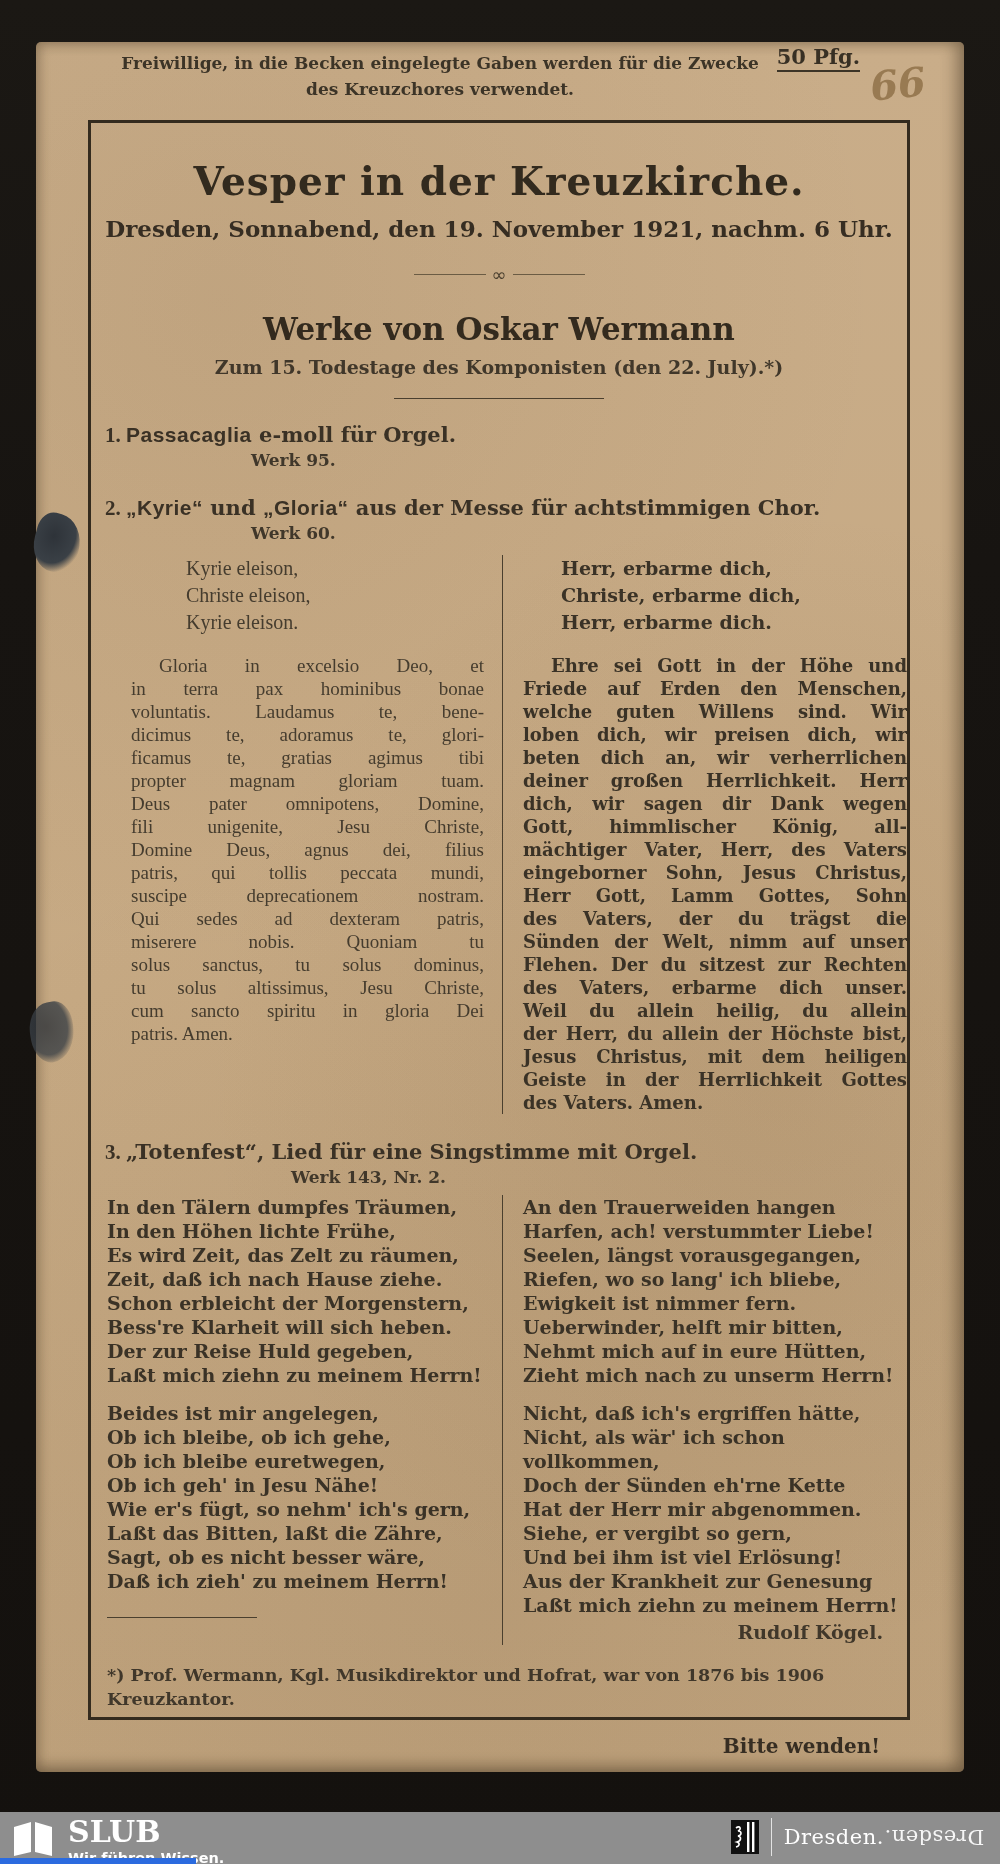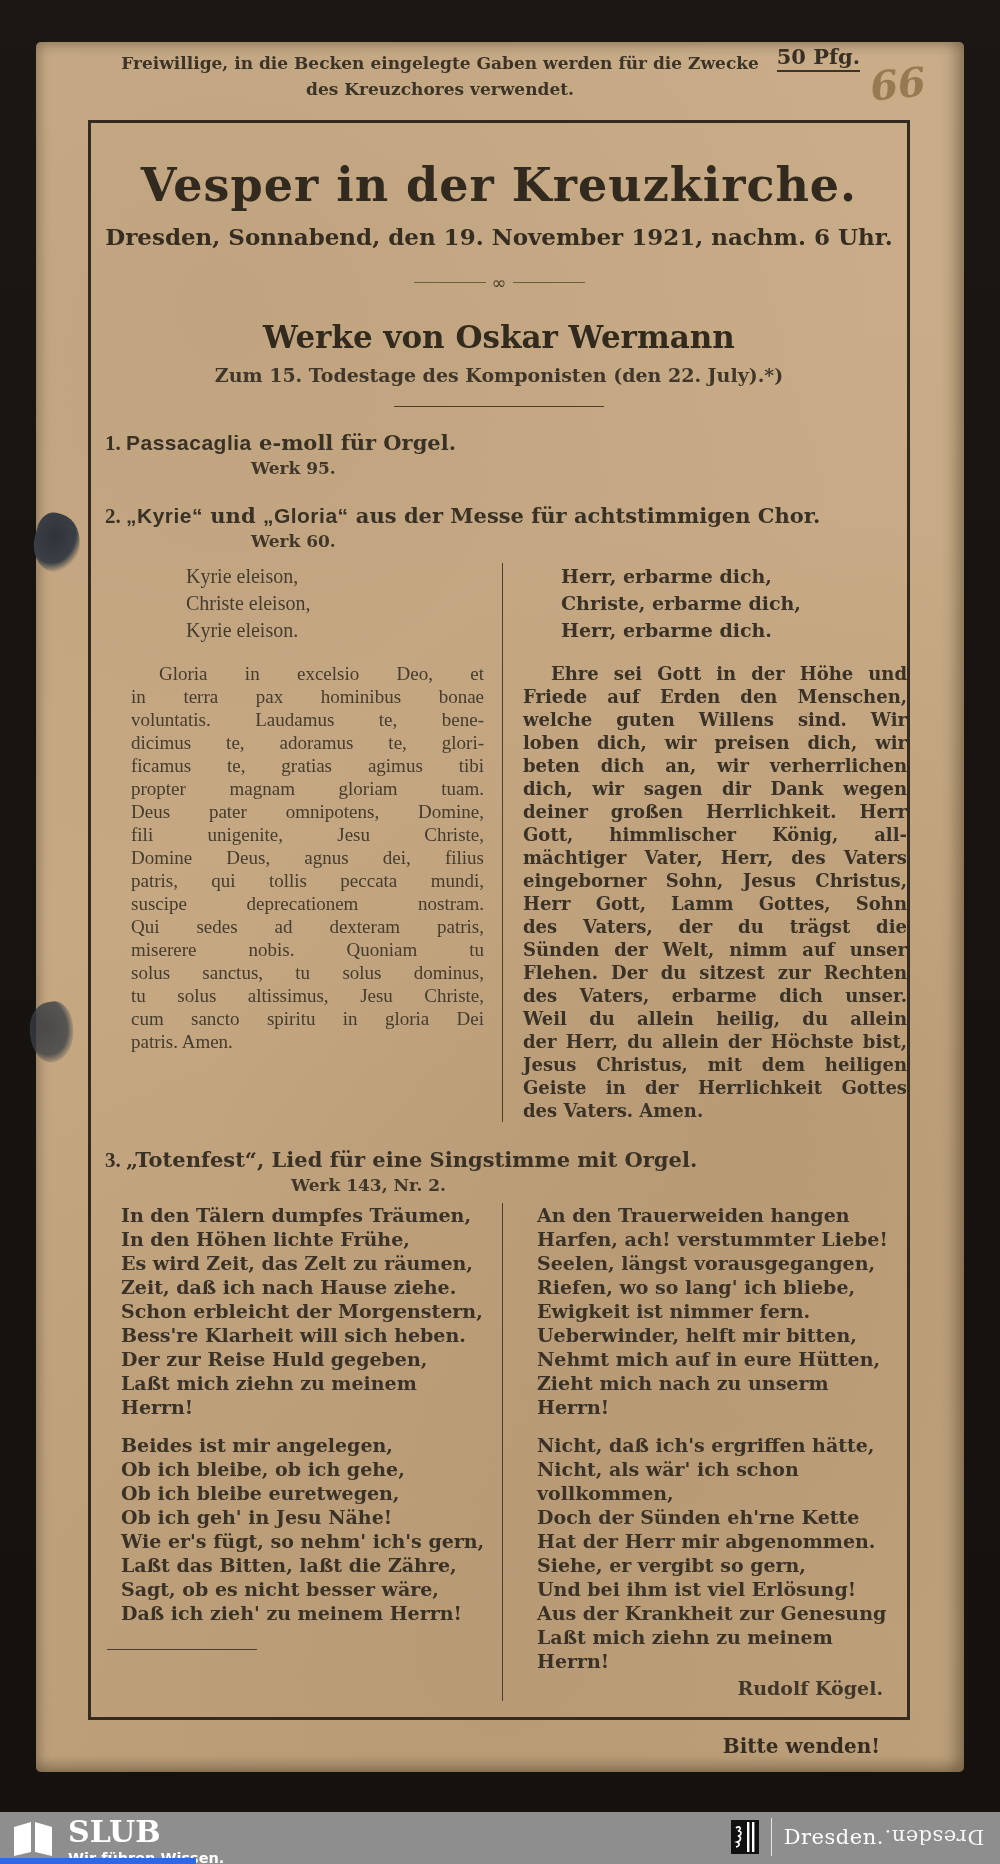--- a/index.html
+++ b/index.html
@@ -21,21 +21,21 @@
   .price{position:absolute;right:104px;top:2px;font-size:21px;font-weight:bold;
          border-bottom:2px solid #3c3427;padding-bottom:1px;color:#38min2f24;color:#38302 4;color:#383024;}
   .handwritten{position:absolute;right:38px;top:18px;font-size:40px;font-style:italic;
          color:#8b6c43;transform:rotate(-6deg);opacity:.78;font-weight:bold;}
   .blot{position:absolute;background:radial-gradient(ellipse at 40% 40%,#2e3339 0%,#3a4046 55%,transparent 75%);}
   .blot1{left:-2px;top:472px;width:46px;height:58px;border-radius:40% 70% 55% 65%;transform:rotate(15deg);}
   .blot2{left:-6px;top:960px;width:44px;height:60px;border-radius:60% 45% 70% 50%;transform:rotate(-10deg);opacity:.8;}
   
   .program-box{position:absolute;left:52px;top:78px;width:822px;height:1600px;
          border:3px solid #342b1e;box-sizing:border-box;overflow:hidden;}
-  .title{margin:36px 0 0;text-align:center;font-size:46px;font-weight:bold;line-height:1.15;color:#322a1e;letter-spacing:1px;}
+  .title{margin:36px 0 0;text-align:center;font-size:39px;font-weight:bold;line-height:1.15;color:#322a1e;letter-spacing:1px;}
   .dateline{margin-top:10px;text-align:center;font-size:23px;font-weight:bold;line-height:30px;color:#363.2d22;color:#362d22;}
   .ornament{margin-top:22px;display:flex;align-items:center;justify-content:center;gap:6px;height:18px;color:#4a3f2e;}
   .oline{display:inline-block;width:72px;height:1px;background:#6b5c44;}
   .oglyph{font-size:18px;line-height:18px;font-family:"DejaVu Sans",sans-serif;}
   .heading{margin:26px 0 0;text-align:center;font-size:31px;font-weight:bold;line-height:38px;color:#332a1e;}
   .subheading{margin-top:6px;text-align:center;font-size:19px;font-weight:bold;line-height:26px;}
   .rule{margin:18px auto 0;width:210px;height:0;border-top:1.5px solid #4a3f2e;}
   .item{margin-top:22px;padding-left:14px;font-size:21px;line-height:28px;font-weight:bold;color:#3a3125;}
   .inum{font-family:"Liberation Serif",serif;font-weight:bold;}
   .antiqua-bold{font-family:"Liberation Sans",sans-serif;font-weight:bold;letter-spacing:.5px;}
@@ -49,21 +49,21 @@
   .col.right{width:404px;padding:0 0 0 20px;}
   .latin{font-family:"Liberation Serif",serif;font-size:19px;line-height:23px;color:#453c2e;}
   .german{font-family:"DejaVu Serif",serif;font-weight:bold;font-size:18px;line-height:23px;color:#3a3226;}
   .kyrie-latin{white-space:pre-line;margin-left:55px;font-size:20px;line-height:27px;}
   .kyrie-german{white-space:pre-line;margin-left:38px;font-size:19px;line-height:27px;}
   .gloria{margin-top:18px;}
   .jl{text-align:justify;text-align-last:justify;}
   [data-indent-first] > :first-child{text-indent:28px;}
   
   .poem .col.left{padding:0 16px 0 16px;}
-  .stanza{white-space:pre-line;font-family:"DejaVu Serif",serif;font-weight:bold;font-size:19px;line-height:24px;color:#3a3226;margin-left:14px;}
+  .stanza{white-space:pre-line;font-family:"DejaVu Serif",serif;font-weight:bold;font-size:19px;line-height:24px;color:#3a3226;}
   .stanza + .stanza{margin-top:14px;}
   .author{margin-top:2px;text-align:right;padding-right:24px;font-size:19px;font-weight:bold;line-height:26px;}
   .fnote-rule{margin-top:24px;width:150px;border-top:1.5px solid #4a3f2e;}
   .footnote{margin-top:18px;padding:0 16px;font-size:17.5px;font-weight:bold;line-height:24px;}
   .turn-note{position:absolute;right:84px;top:1692px;font-size:20px;font-weight:bold;color:#362d22;}
   
   .viewer-footer{position:absolute;left:0;top:1812px;width:1000px;height:52px;background:#8e8e8e;}
   .slub{position:absolute;left:12px;top:5px;display:flex;gap:14px;}
   .slub-book{margin-top:3px;}
   .slub-text .slub-name{font-family:"DejaVu Serif",serif;font-weight:bold;font-size:30px;line-height:30px;color:#ffffff;}
@@ -142,22 +142,22 @@
         <div class="col right">
           <div class="kyrie-german german">Herr, erbarme dich,
 Christe, erbarme dich,
 Herr, erbarme dich.</div>
           <div class="gloria german" data-indent-first="">
               <div class="jl">Ehre sei Gott in der Höhe und</div>
               <div class="jl">Friede auf Erden den Menschen,</div>
               <div class="jl">welche guten Willens sind. Wir</div>
               <div class="jl">loben dich, wir preisen dich, wir</div>
               <div class="jl">beten dich an, wir verherrlichen</div>
+              <div class="jl">deiner großen Herrlichkeit. Herr</div>
               <div class="jl">dich, wir sagen dir Dank wegen</div>
-              <div class="jl">deiner großen Herrlichkeit. Herr</div>
               <div class="jl">Gott, himmlischer König, all-</div>
               <div class="jl">mächtiger Vater, Herr, des Vaters</div>
               <div class="jl">eingeborner Sohn, Jesus Christus,</div>
               <div class="jl">Herr Gott, Lamm Gottes, Sohn</div>
               <div class="jl">des Vaters, der du trägst die</div>
               <div class="jl">Sünden der Welt, nimm auf unser</div>
               <div class="jl">Flehen. Der du sitzest zur Rechten</div>
               <div class="jl">des Vaters, erbarme dich unser.</div>
               <div class="jl">Weil du allein heilig, du allein</div>
               <div class="jl">der Herr, du allein der Höchste bist,</div>

